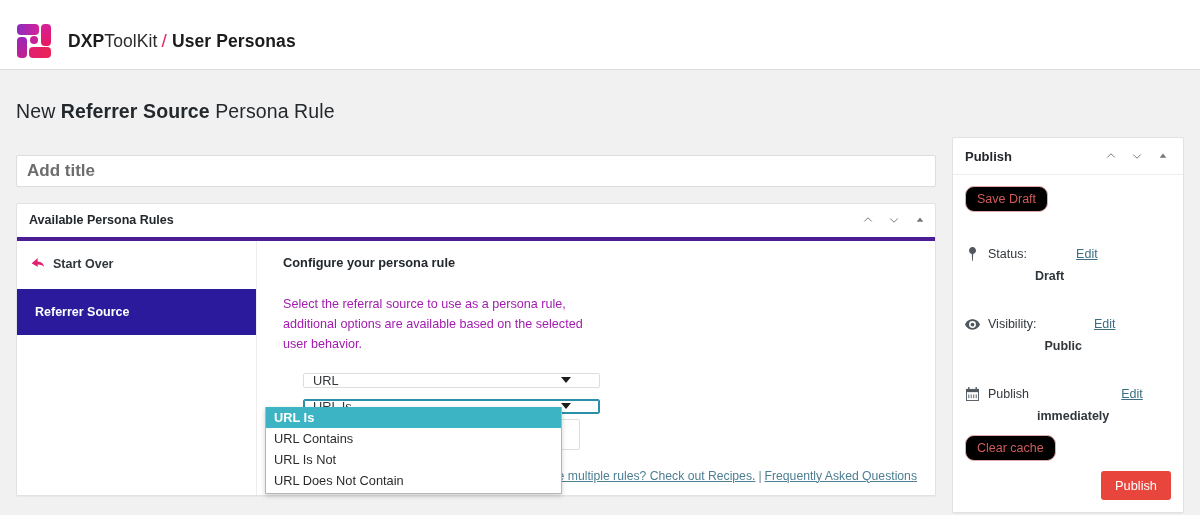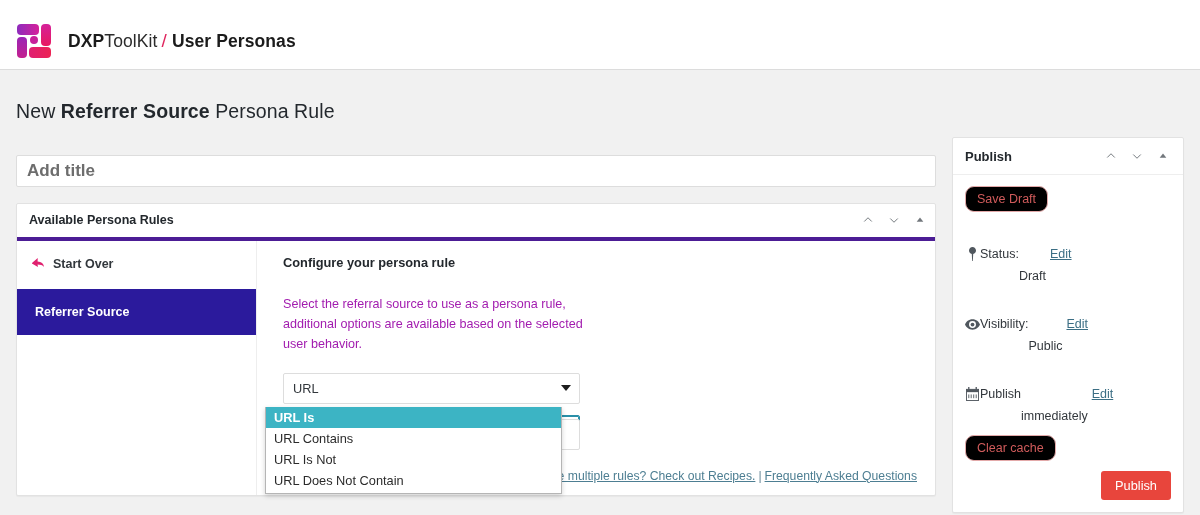--- a/index.html
+++ b/index.html
@@ -134,30 +134,31 @@
 
   .rules-content { flex: 1; padding: 14px 18px 10px 26px; position: relative; }
   .cfg-title { font-size: 12.8px; font-weight: bold; color: #23282d; margin-bottom: 24px; }
   .cfg-desc {
     font-size: 12.6px; color: #a21caf; line-height: 1.62;
     max-width: 310px; margin-bottom: 18px;
   }
 
   .select-wrap { position: relative; width: 297px; margin-bottom: 11px; }
   .sel {
-    width: 100%; height: 31px;
+    width: 100%; height: 15px;
     border: 1px solid #ddd;
     background: #fff;
     border-radius: 2px;
     font-size: 12.8px;
     color: #32373c;
     padding: 0 26px 0 9px;
     display: flex; align-items: center;
     cursor: pointer;
     font-family: "Liberation Sans", sans-serif;
+    margin-left: 20px;
   }
   .sel.focused { border-color: #2a8fa8; box-shadow: 0 0 0 1px #2a8fa8 inset; }
   .caret {
     position: absolute; right: 9px; top: 50%; transform: translateY(-50%);
     width: 0; height: 0;
     border-left: 5px solid transparent;
     border-right: 5px solid transparent;
     border-top: 6px solid #1d1d1d;
     pointer-events: none;
   }
@@ -221,26 +222,26 @@
     color: #d05b5b;
     background: #000000;
     font-size: 12.5px;
     padding: 5px 11px;
     border-radius: 9px;
     cursor: pointer;
     font-family: "Liberation Sans", sans-serif;
   }
   .status-list { margin-top: 13px; }
   .status-row {
-    display: flex; align-items: center; gap: 0;
+    display: flex; align-items: center; gap: 8px;
     font-size: 12.5px; color: #32373c;
     margin-bottom: 12px;
   }
   .status-row .ico { width: 15px; color: #50575e; display: flex; justify-content: center; }
-  .status-row b { font-weight: normal; margin-top: 44px; }
+  .status-row b { font-weight: bold; margin-top: 44px; }
   .status-row a { color: #3b6e84; text-decoration: underline; margin-left: 4px; }
 
   .pub-footer { margin-top: 10px; display: flex; align-items: center; }
   .btn-publish {
     margin-left: auto;
     background: #e8453c;
     color: #fff;
     border: none;
     font-size: 12.8px;
     padding: 7px 14px;

